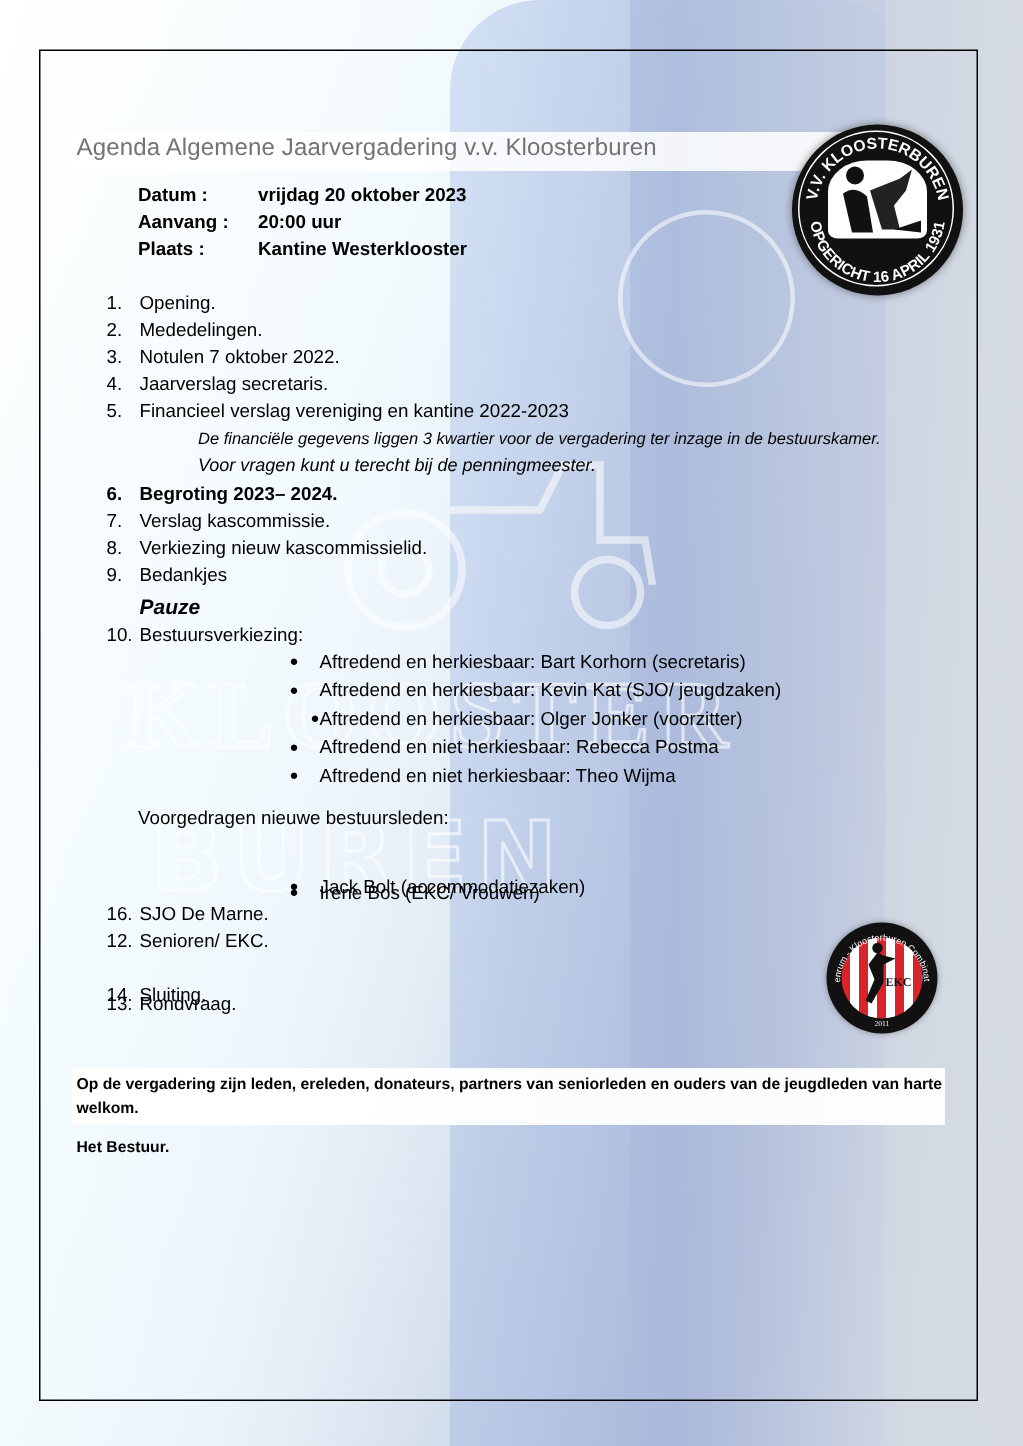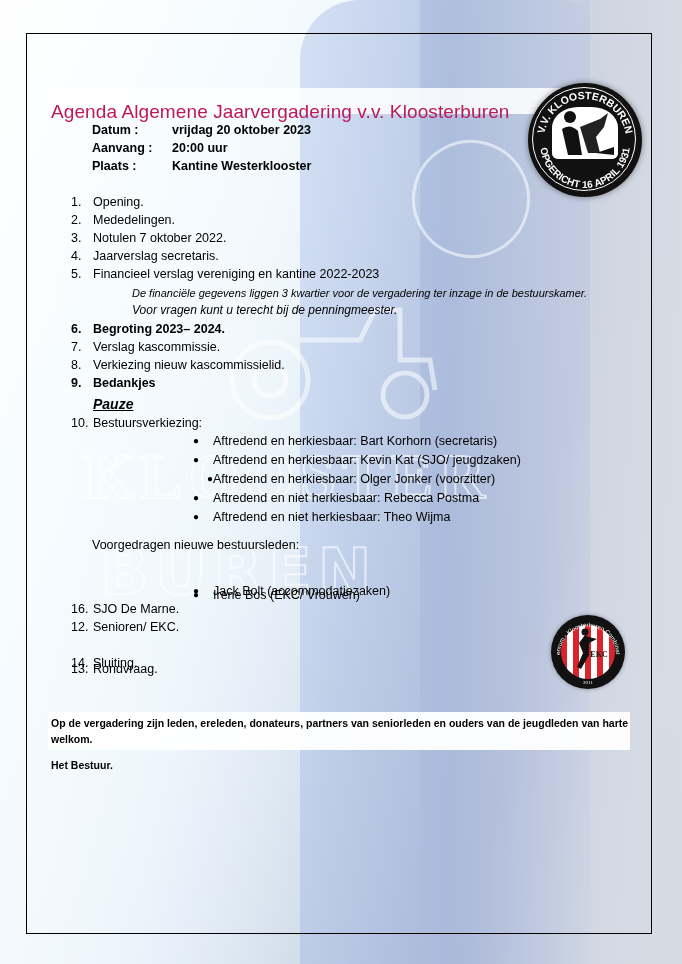--- a/index.html
+++ b/index.html
@@ -33,30 +33,29 @@
   }
   .page {
     position:absolute; left:26px; top:33px; width:626px; height:901px;
     border:1.5px solid #000; box-sizing:border-box;
   }
   .title-band {
     position:absolute; left:48px; top:88px; width:530px; height:26px;
     background: rgba(255,255,255,0.85);
   }
   .title {
-    position:absolute; left:51px; top:90px; font-size:19px; letter-spacing:0.1px;
-    color:#be185d;
-    margin-top:11px;
+    position:absolute; left:51px; top:90px; font-size:16px; letter-spacing:0.1px;
+    color:#737373;
   }
   .meta-row { position:absolute; left:92px; font-size:12.5px; font-weight:bold; }
   .meta-row .val { position:absolute; left:80px; white-space:nowrap; }
   .item { position:absolute; left:71px; font-size:12.5px; white-space:nowrap; }
   .item .num { display:inline-block; width:22px; }
   .note { position:absolute; font-style:italic; white-space:nowrap; }
-  .pauze { position:absolute; left:93px; top:396px; font-size:14px; font-weight:bold; font-style:italic;text-decoration:underline; }
+  .pauze { position:absolute; left:93px; top:396px; font-size:14px; font-weight:bold; font-style:italic; }
   .bullet { position:absolute; left:193px; font-size:12.5px; white-space:nowrap; }
   .bullet .dot { display:inline-block; width:20px; font-size:10px; vertical-align:1px; }
   .logo-top {
     position:absolute; left:528px; top:83px; width:114px; height:114px; border-radius:50%;
     background:#111; box-shadow:0 0 6px rgba(0,0,0,0.45);
   }
   .logo-top .inner {
     position:absolute; left:14px; top:14px; width:86px; height:86px; border-radius:50%; background:#fff;
   }
   .logo-top .ring-white {
@@ -141,21 +140,21 @@
 <div class="item" style="top:231px;"><span class="num">3.</span><span>Notulen 7 oktober 2022.</span></div>
 <div class="item" style="top:249px;"><span class="num">4.</span><span>Jaarverslag secretaris.</span></div>
 <div class="item" style="top:267px;"><span class="num">5.</span><span>Financieel verslag vereniging en kantine 2022-2023</span></div>
 
 <div class="note" style="left:132px;top:287px;font-size:11px;">De financiële gegevens liggen 3 kwartier voor de vergadering ter inzage in de  bestuurskamer.</div>
 <div class="note" style="left:132px;top:303px;font-size:12px;">Voor vragen kunt u terecht bij de penningmeester.</div>
 
 <div class="item" style="top:322px;font-weight:bold;"><span class="num">6.</span><span>Begroting 2023– 2024.</span></div>
 <div class="item" style="top:340px;"><span class="num">7.</span><span>Verslag kascommissie.</span></div>
 <div class="item" style="top:358px;"><span class="num">8.</span><span>Verkiezing nieuw kascommissielid.</span></div>
-<div class="item" style="top:376px;font-weight:bold;"><span class="num">9.</span><span>Bedankjes</span></div>
+<div class="item" style="top:376px;"><span class="num">9.</span><span>Bedankjes</span></div>
 
 <div class="pauze">Pauze</div>
 
 <div class="item" style="top:416px;"><span class="num">10.</span><span>Bestuursverkiezing:</span></div>
 
 <div class="bullet" style="top:434px;"><span class="dot">●</span><span>Aftredend en herkiesbaar: Bart Korhorn (secretaris)</span></div>
 <div class="bullet" style="top:453px;"><span class="dot">●</span><span>Aftredend en herkiesbaar: Kevin Kat (SJO/ jeugdzaken)</span></div>
 <div class="bullet" style="top:472px;text-align:right;"><span class="dot">●</span><span>Aftredend en herkiesbaar: Olger Jonker (voorzitter)</span></div>
 <div class="bullet" style="top:491px;"><span class="dot">●</span><span>Aftredend en niet herkiesbaar: Rebecca Postma</span></div>
 <div class="bullet" style="top:510px;"><span class="dot">●</span><span>Aftredend en niet herkiesbaar: Theo Wijma</span></div>

